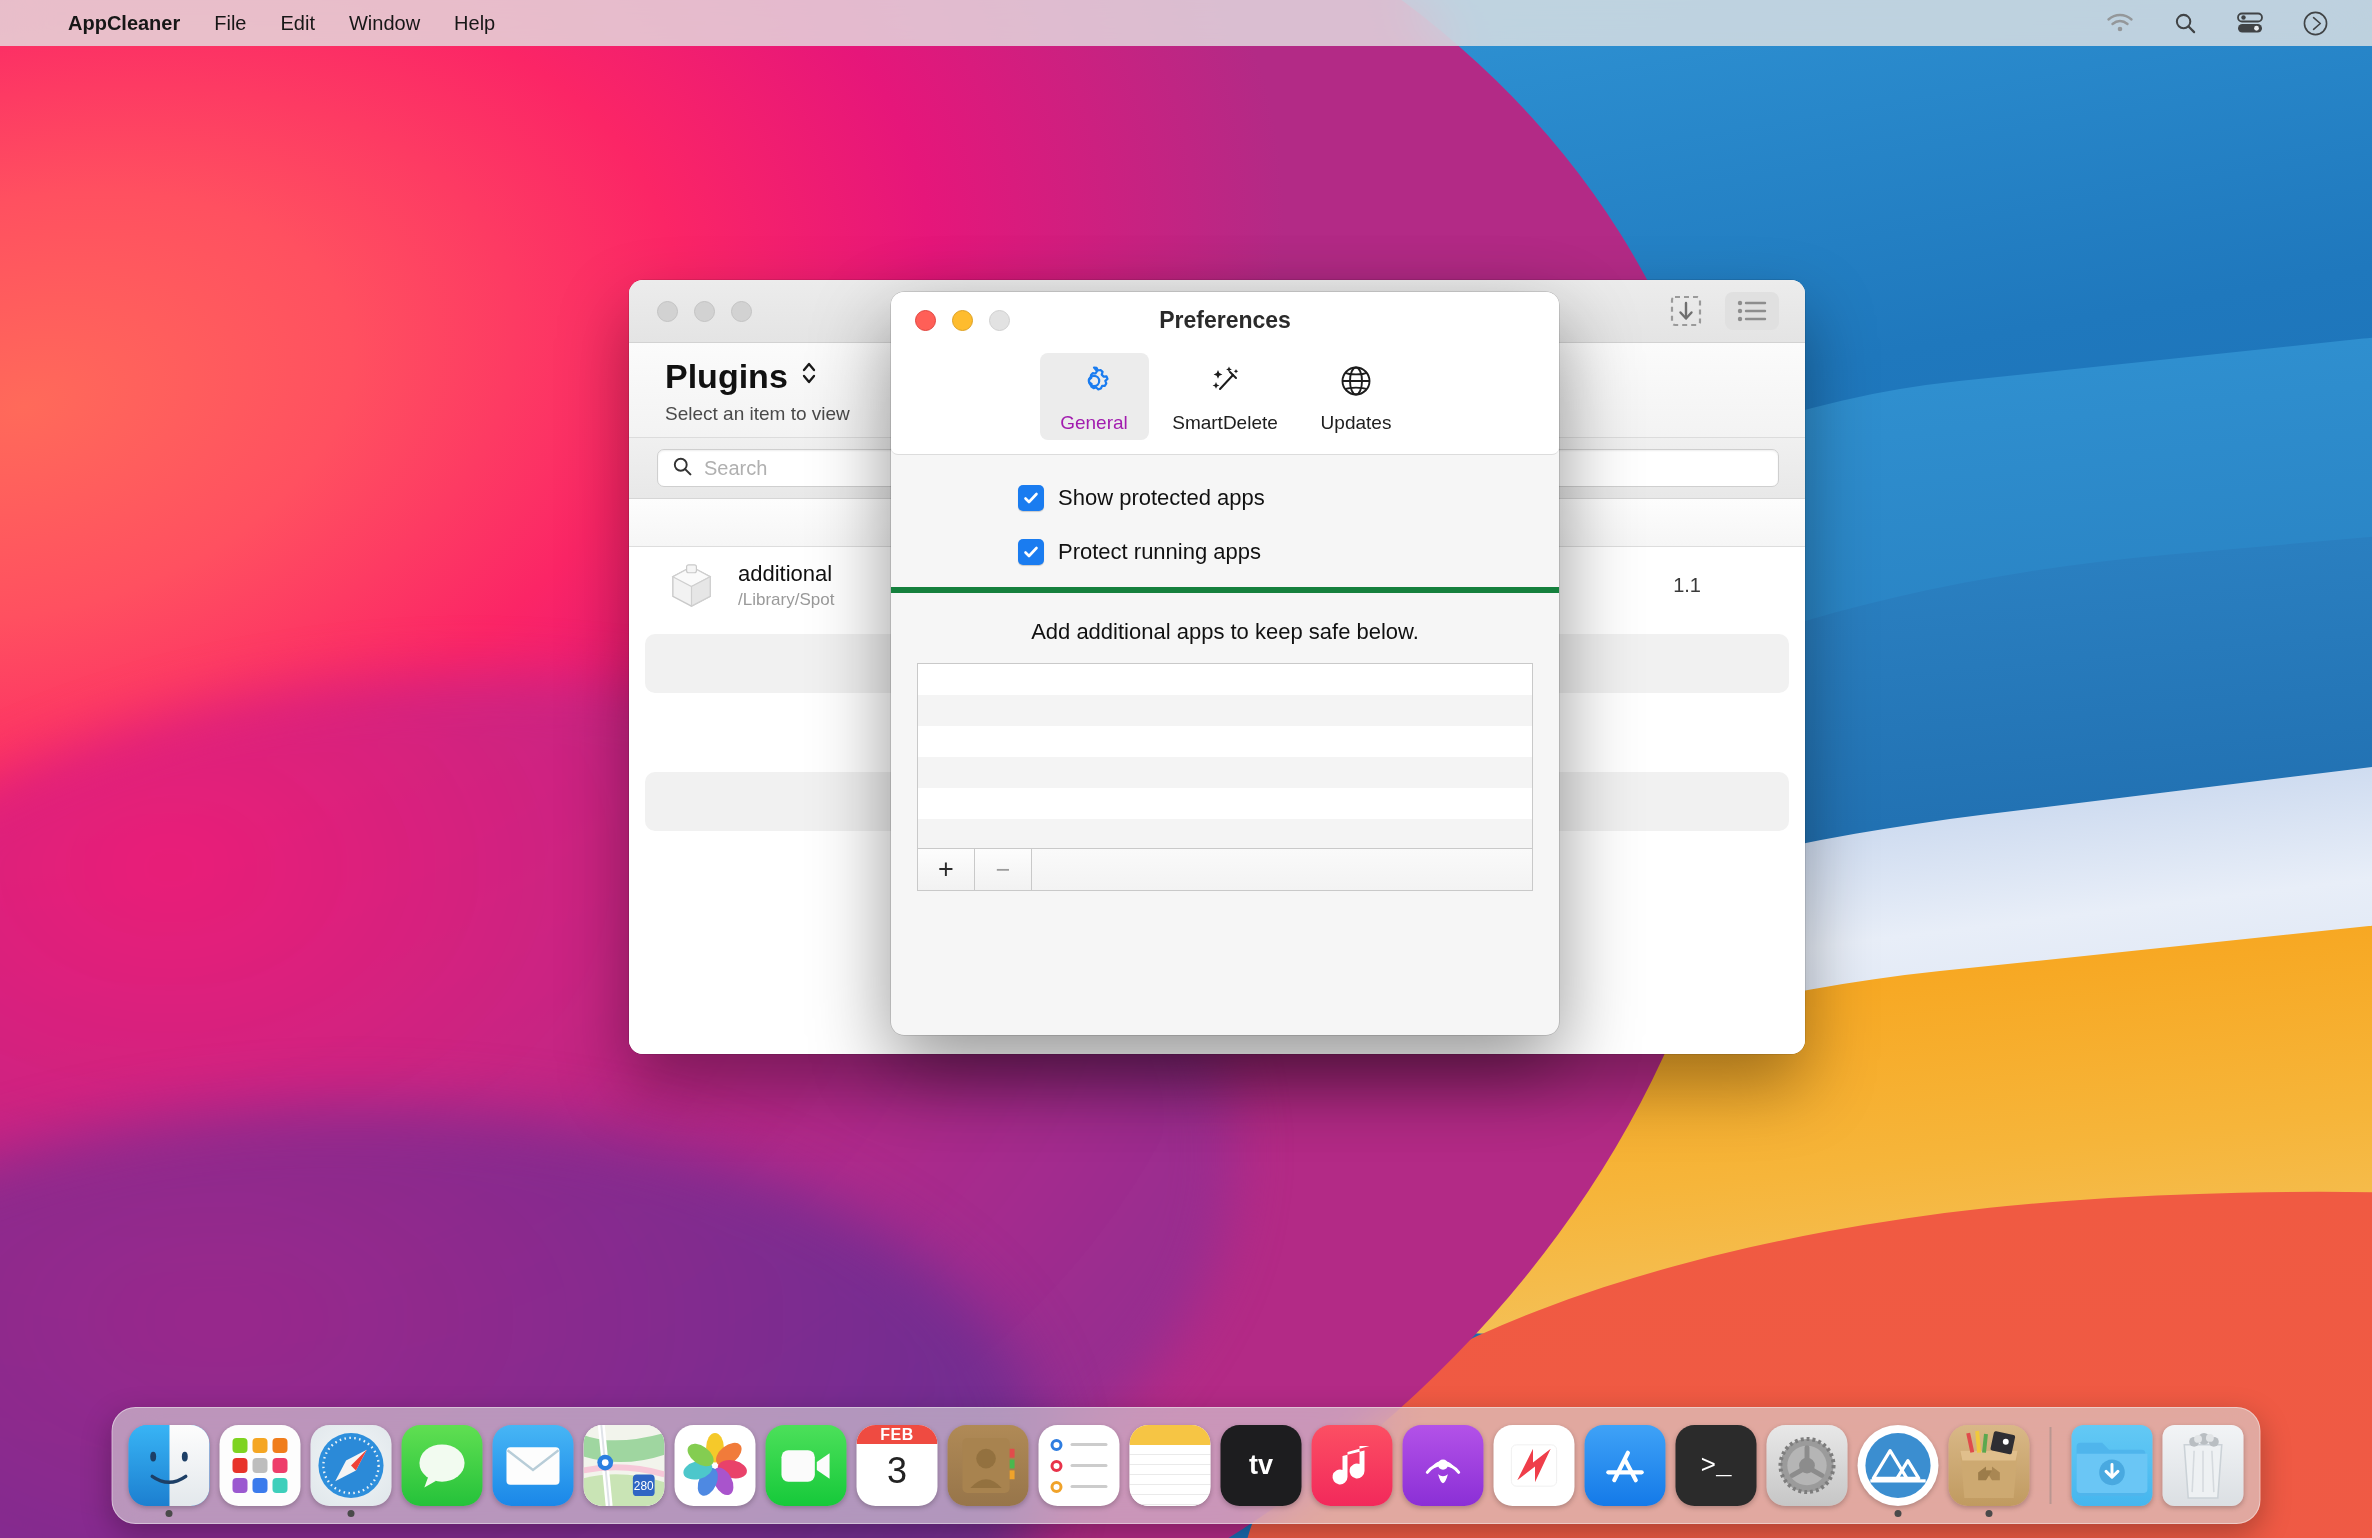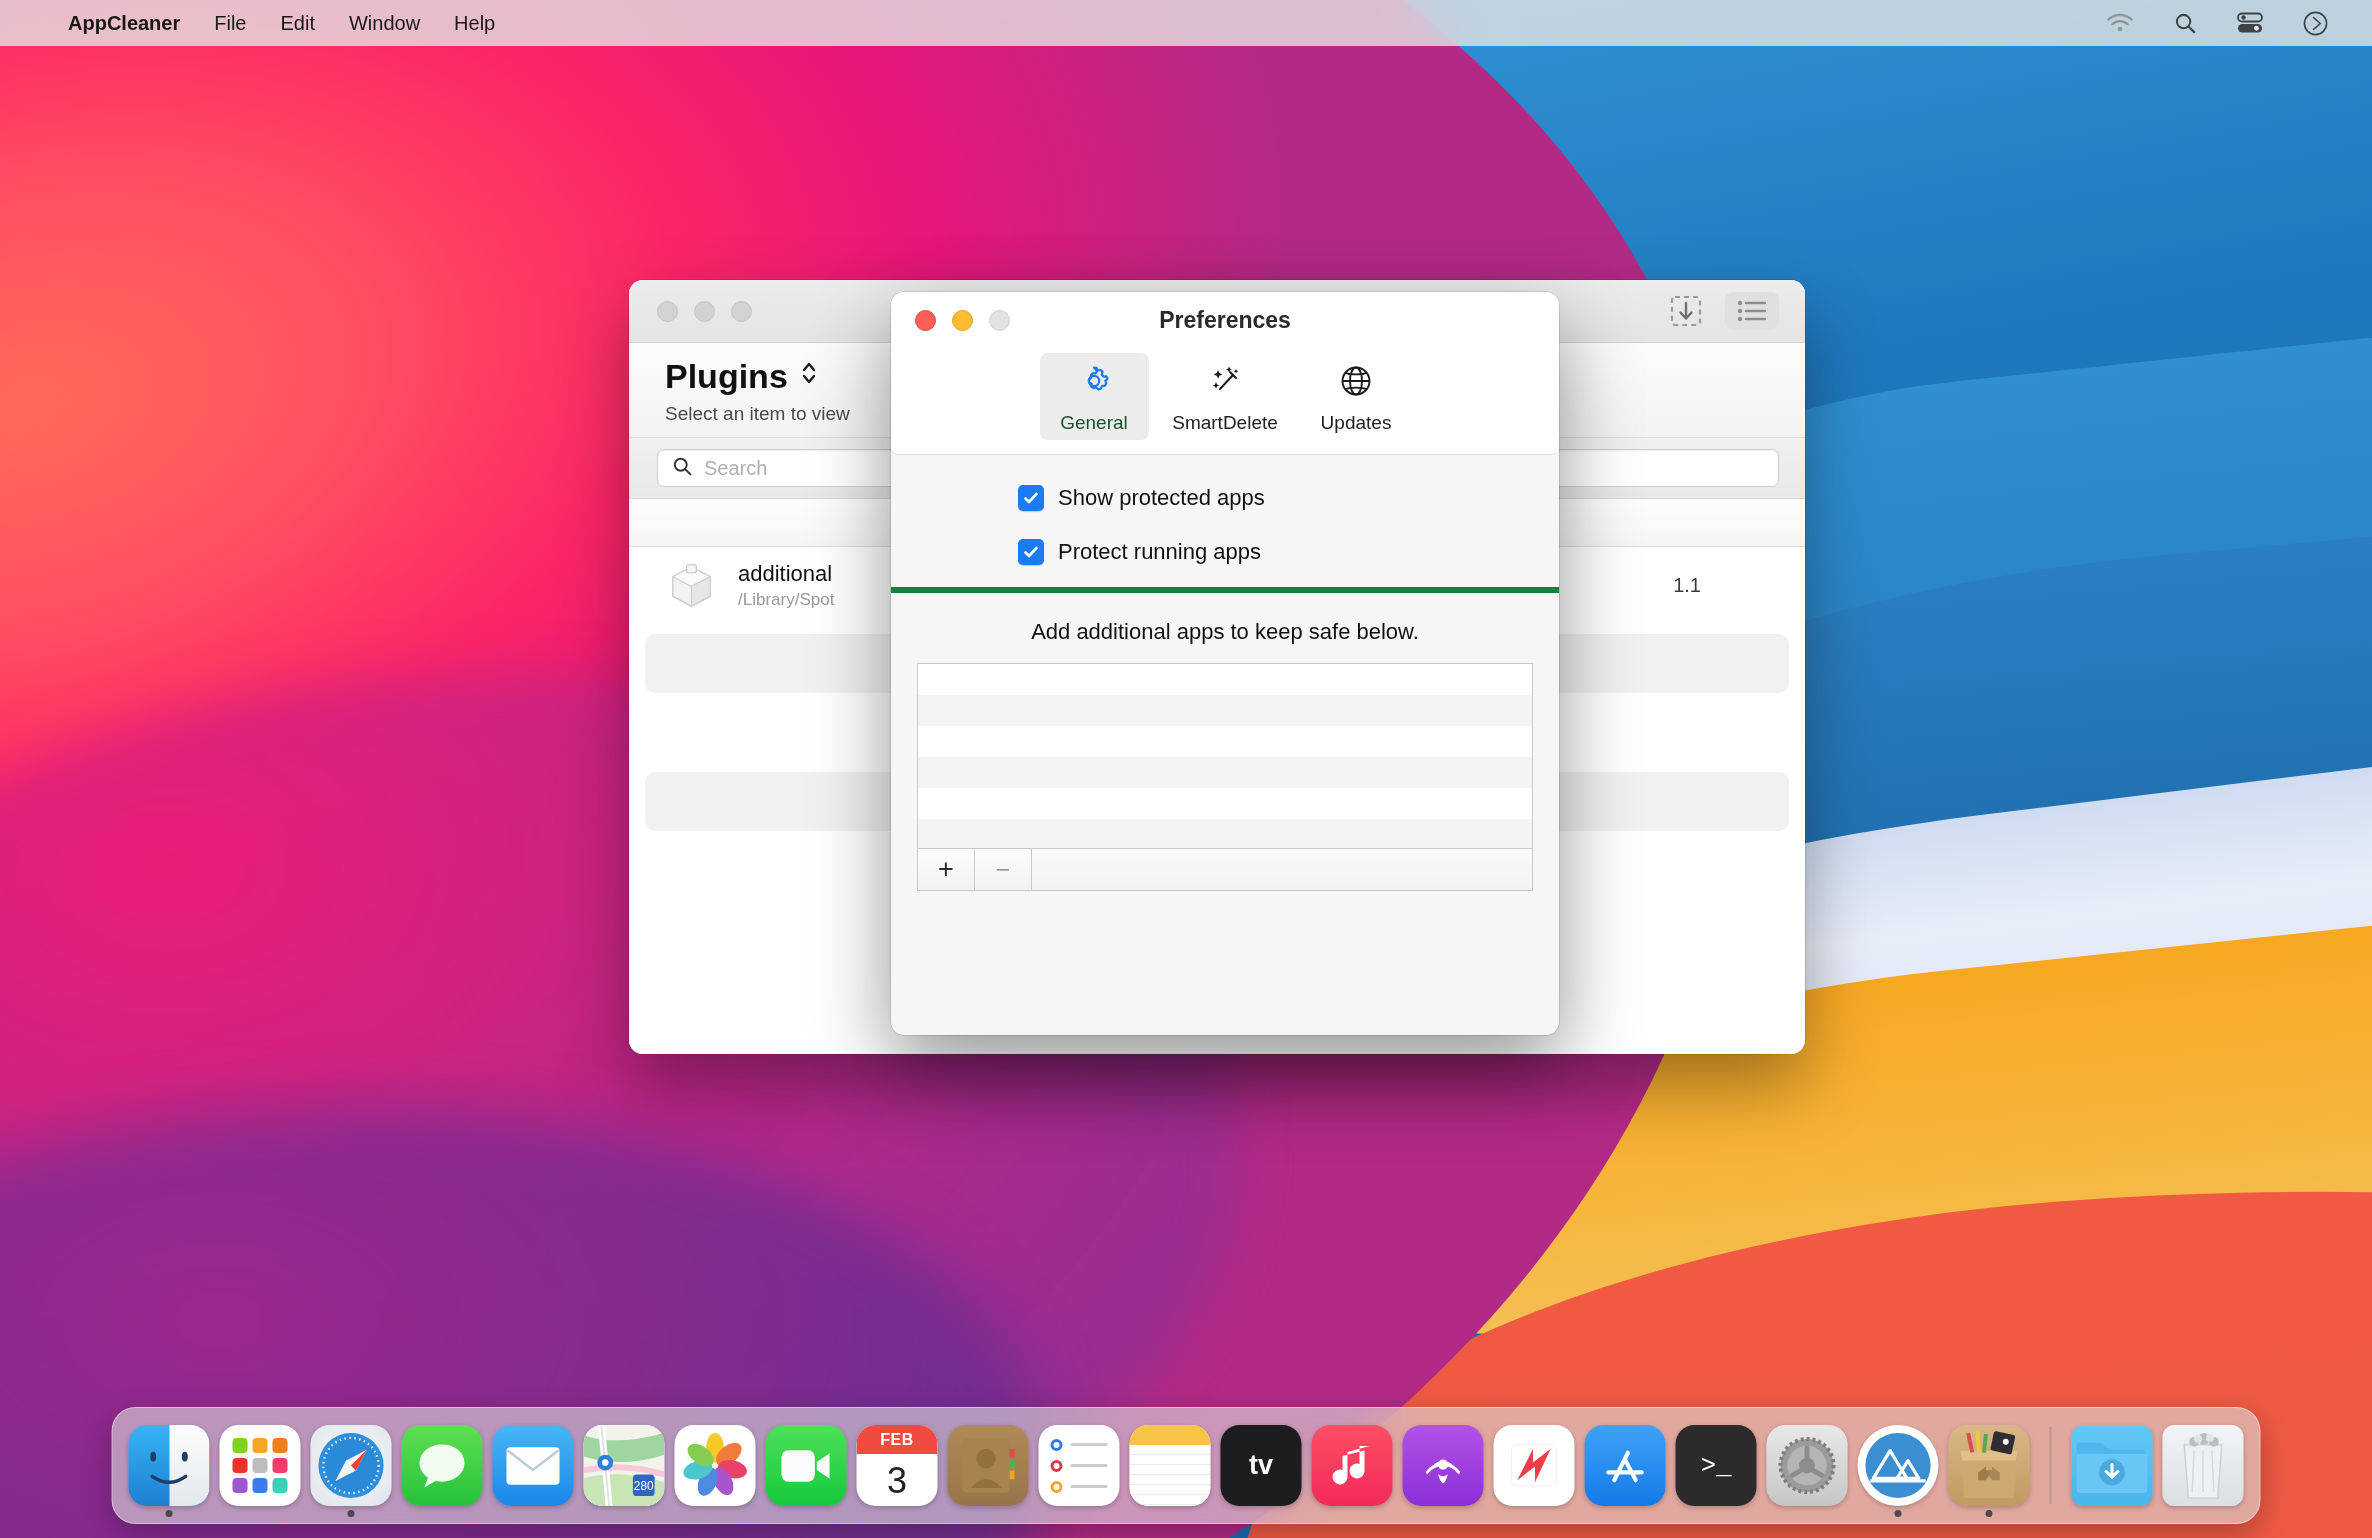--- a/index.html
+++ b/index.html
@@ -175,21 +175,21 @@
     position: absolute; left: 0; right: 0; text-align: center;
     font-size: 23px; font-weight: bold; color: #2a2a2a;
   }
   #pf-tabs { display: flex; justify-content: center; gap: 22px; padding: 4px 0 14px 0; }
   .pf-tab {
     width: 109px; padding: 8px 4px 6px 4px; border-radius: 8px;
     display: flex; flex-direction: column; align-items: center; gap: 7px;
   }
   .pf-tab.sel { background: #ececec; }
   .pf-tab .lbl { font-size: 19px; color: #202020; }
-  .pf-tab.sel .lbl { color: #14532d; }
+  .pf-tab.sel .lbl { color: #a21caf; }
 
   #pf-checks { padding: 30px 0 22px 0; border-bottom: 6px solid #15803d; }
   .chk-row { display: flex; align-items: center; gap: 14px; padding-left: 127px; }
   .chk-gap { height: 20px; }
   .cbox {
     width: 26px; height: 26px; border-radius: 5px; background: #1a7cf0;
     display: flex; align-items: center; justify-content: center; flex: 0 0 26px;
     box-shadow: 0 1px 1px rgba(0,0,0,.18);
   }
   .chk-row .txt { font-size: 22px; color: #111; }
@@ -239,21 +239,21 @@
   .ic-finder .r { position:absolute; right:0; top:0; width:50%; height:100%; background: linear-gradient(180deg,#fdfdfd,#e3e8ec); }
   .ic-launch { background: #fdfdfd; display: grid; grid-template-columns: repeat(3,1fr); grid-template-rows: repeat(3,1fr); gap: 5px; padding: 13px; }
   .ic-launch i { border-radius: 4px; display:block; }
   .ic-safari { background: radial-gradient(circle at 50% 45%, #f2f6f8 0%, #dfe6ea 100%); display:flex; align-items:center; justify-content:center; }
   .ic-msg { background: linear-gradient(180deg,#60df52,#25c23a); display:flex; align-items:center; justify-content:center; }
   .ic-mail { background: linear-gradient(180deg,#47b6f5,#1a87e8); display:flex; align-items:center; justify-content:center; }
   .ic-maps { background: #eef2e6; }
   .ic-photos { background: #fff; display:flex; align-items:center; justify-content:center; }
   .ic-ft { background: linear-gradient(180deg,#4ce05a,#16c93a); display:flex; align-items:center; justify-content:center; }
   .ic-cal { background: #fff; }
-  .ic-cal .top { height: 29px; background: #ef4b41; color: #fff; font-size: 16px; font-weight: bold;
+  .ic-cal .top { height: 19px; background: #ef4b41; color: #fff; font-size: 16px; font-weight: bold;
                  display:flex; align-items:center; justify-content:center; letter-spacing: 0.5px; }
   .ic-cal .day { height: 54px; display:flex; align-items:center; justify-content:center; font-size: 36px; color:#222; }
   .ic-contacts { background: linear-gradient(180deg,#b08a56,#97754a); display:flex; align-items:center; justify-content:center; }
   .ic-rem { background: #fff; padding: 14px 12px; display:flex; flex-direction:column; justify-content:center; gap:9px; }
   .ic-rem .line { display:flex; align-items:center; gap:8px; }
   .ic-rem .dotc { width: 12px; height: 12px; border-radius:50%; border:3px solid; }
   .ic-rem .bar { flex:1; height:3px; background:#ccc; border-radius:2px; }
   .ic-notes { background: #fff; }
   .ic-notes .top { height: 20px; background: #f6c544; }
   .ic-notes .body { height: 61px; background: repeating-linear-gradient(180deg,#fff 0 9px,#eaeaea 9px 10px); }

